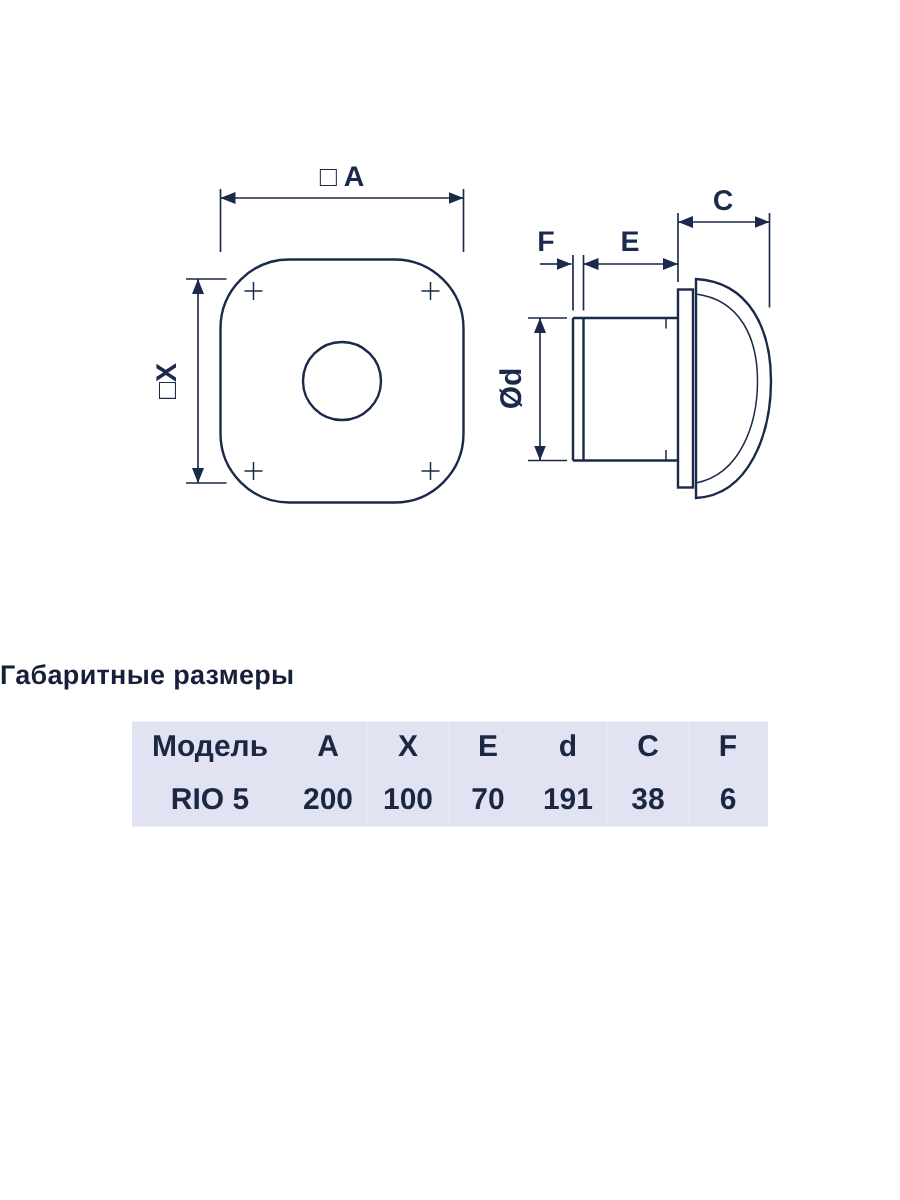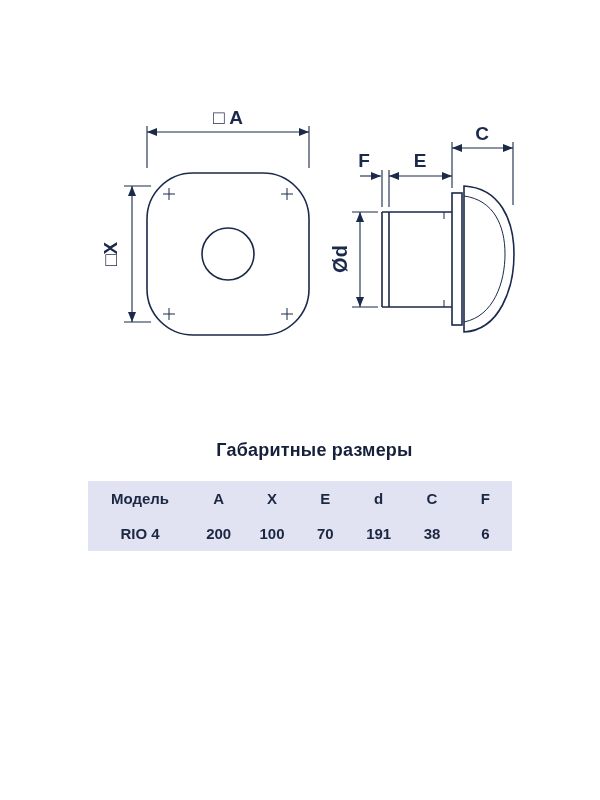--- a/index.html
+++ b/index.html
@@ -13,33 +13,32 @@
     color: #1b2a4a;
   }
   .page { width: 600px; height: 800px; overflow: hidden; }
   .drawing { display: block; margin-top: 24px; }
   svg text {
     font-family: "Liberation Sans", sans-serif;
     font-weight: bold;
     fill: #1b2a4a;
   }
   .title {
-    text-align: center;
+    text-align: left;
     font-size: 18px;
     font-weight: bold;
     color: #16203a;
     margin-top: 10px;
     letter-spacing: 0.2px;
-    padding-left: 29px;
   }
   .dim-table {
     width: 424px;
     margin: 20px auto 0;
     border-collapse: collapse;
-    font-size: 15px;
+    font-size: 20px;
     table-layout: fixed;
   }
   .dim-table th, .dim-table td {
     text-align: center;
     padding: 0 2px;
     height: 35px;
     font-weight: bold;
     color: #1c2742;
   }
   .dim-table th:first-child, .dim-table td:first-child { width: 104px; }
@@ -114,21 +113,21 @@
         <th>A</th>
         <th>X</th>
         <th>E</th>
         <th>d</th>
         <th>C</th>
         <th>F</th>
       </tr>
     </thead>
     <tbody>
       <tr class="stripe">
-        <td>RIO 4</td>
+        <td>RIO 5</td>
         <td>200</td>
         <td>100</td>
         <td>70</td>
         <td>191</td>
         <td>38</td>
         <td>6</td>
       </tr>
     </tbody>
   </table>
 

